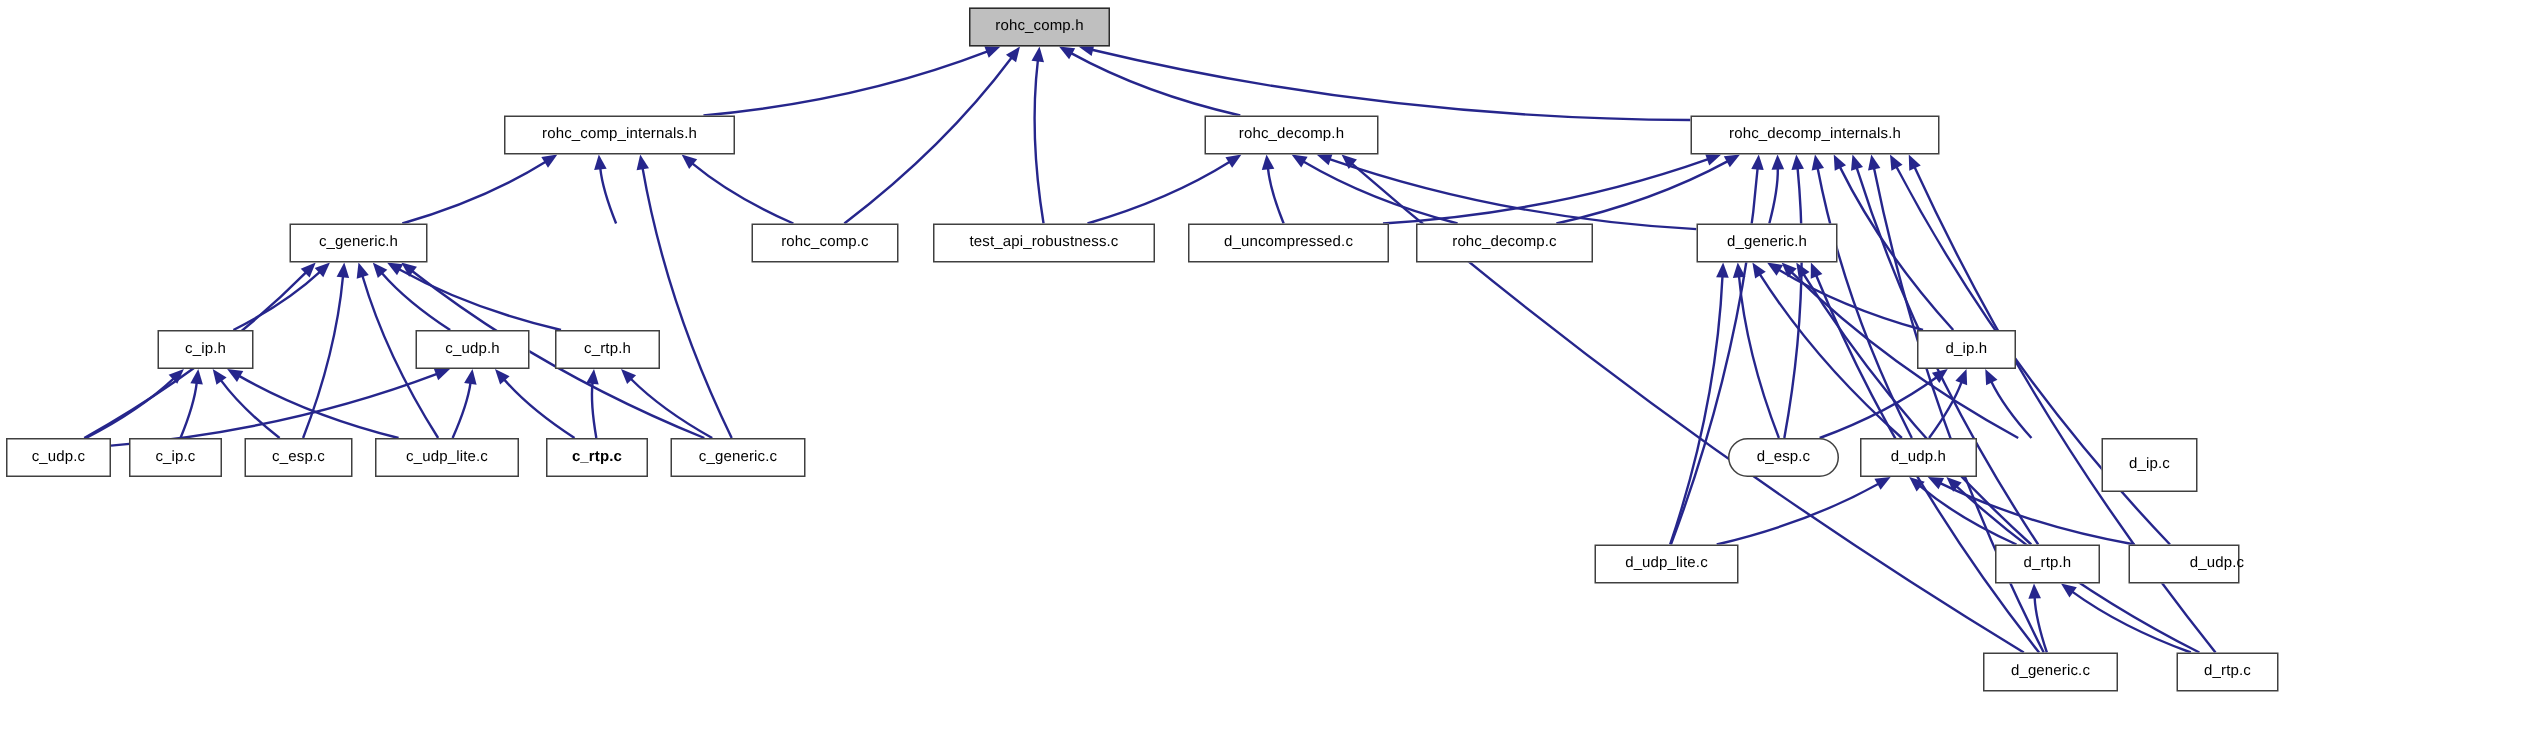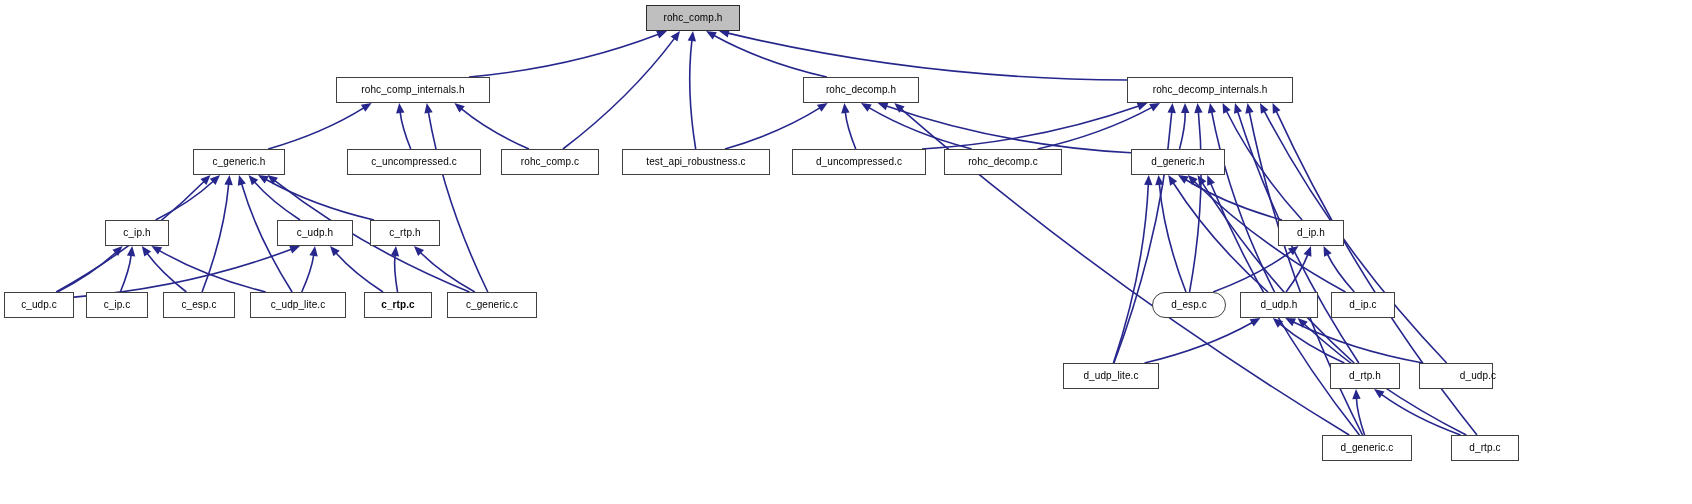--- a/index.html
+++ b/index.html
@@ -185,23 +185,20 @@
     </div>
     <div class="node" style="left: 803px; top: 77px; width: 116px; height: 26px;">
       <span class="node-label">rohc_decomp.h</span>
     </div>
     <div class="node" style="left: 1127px; top: 77px; width: 166px; height: 26px;">
       <span class="node-label">rohc_decomp_internals.h</span>
     </div>
     <div class="node" style="left: 193px; top: 149px; width: 92px; height: 26px;">
       <span class="node-label">c_generic.h</span>
     </div>
-    <div class="node" style="left: 347px; top: 149px; width: 134px; height: 26px;">
-      <span class="node-label">c_uncompressed.c</span>
-    </div>
     <div class="node" style="left: 501px; top: 149px; width: 98px; height: 26px;">
       <span class="node-label">rohc_comp.c</span>
     </div>
     <div class="node" style="left: 622px; top: 149px; width: 148px; height: 26px;">
       <span class="node-label">test_api_robustness.c</span>
     </div>
     <div class="node" style="left: 792px; top: 149px; width: 134px; height: 26px;">
       <span class="node-label">d_uncompressed.c</span>
     </div>
     <div class="node" style="left: 944px; top: 149px; width: 118px; height: 26px;">
@@ -239,21 +236,21 @@
     </div>
     <div class="node" style="left: 447px; top: 292px; width: 90px; height: 26px; text-align: center;">
       <span class="node-label">c_generic.c</span>
     </div>
     <div class="node" style="left: 1152px; top: 292px; width: 74px; height: 26px; border-radius: 13px;">
       <span class="node-label">d_esp.c</span>
     </div>
     <div class="node" style="left: 1240px; top: 292px; width: 78px; height: 26px;">
       <span class="node-label">d_udp.h</span>
     </div>
-    <div class="node" style="left: 1331px; top: 292px; width: 64px; height: 26px;">
+    <div class="node" style="left: 1401px; top: 292px; width: 64px; height: 36px;">
       <span class="node-label">d_ip.c</span>
     </div>
     <div class="node" style="left: 1063px; top: 363px; width: 96px; height: 26px;">
       <span class="node-label">d_udp_lite.c</span>
     </div>
     <div class="node" style="left: 1330px; top: 363px; width: 70px; height: 26px;">
       <span class="node-label">d_rtp.h</span>
     </div>
     <div class="node" style="left: 1419px; top: 363px; width: 74px; height: 26px; padding-left: 44px;">
       <span class="node-label">d_udp.c</span>

